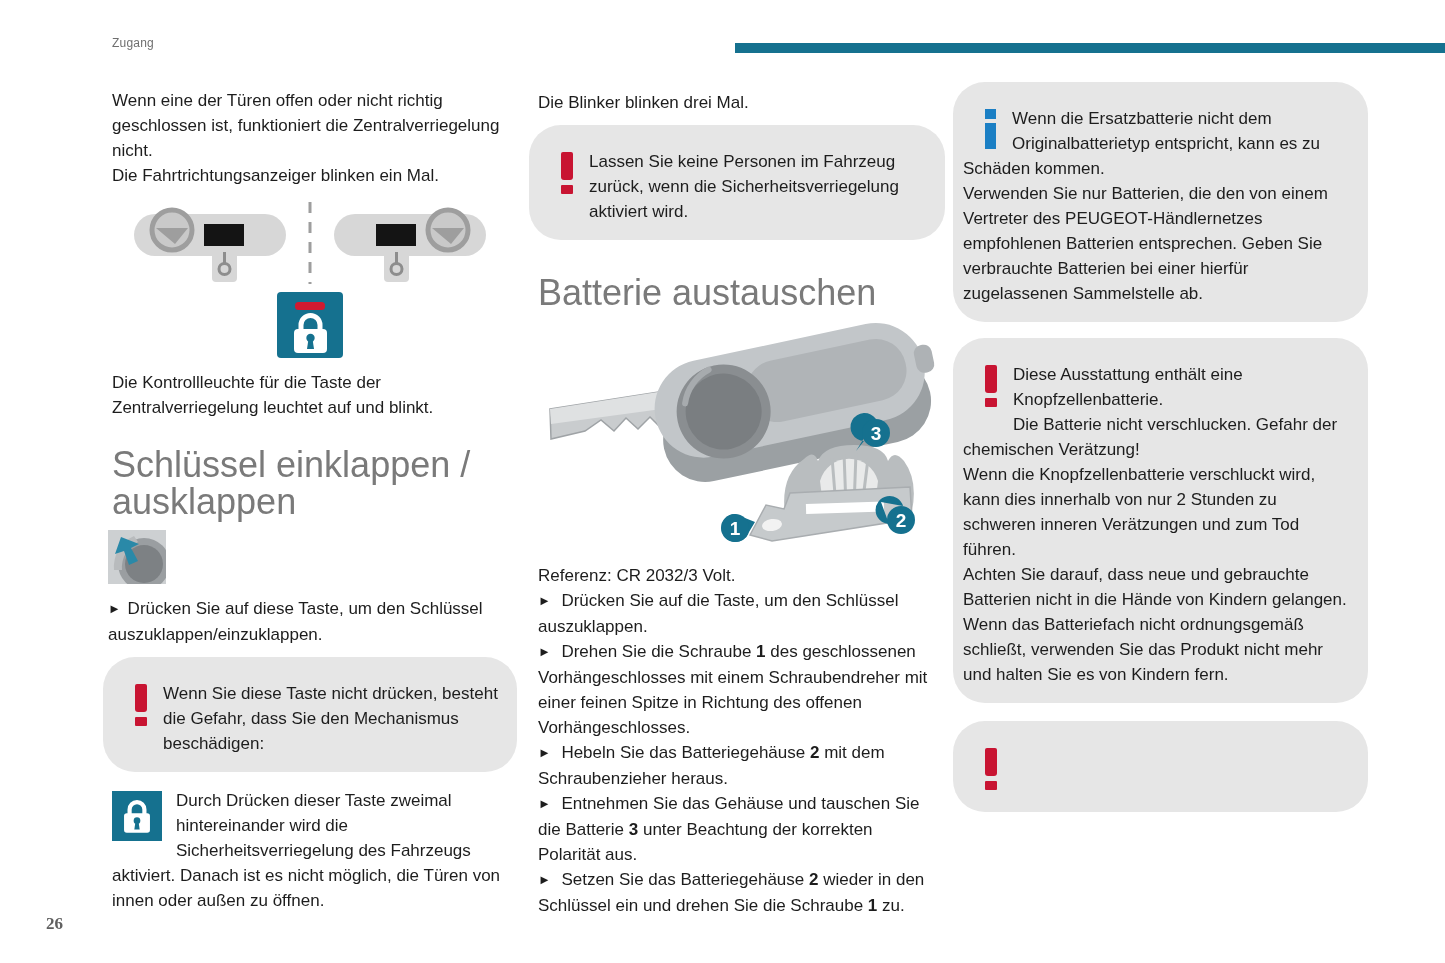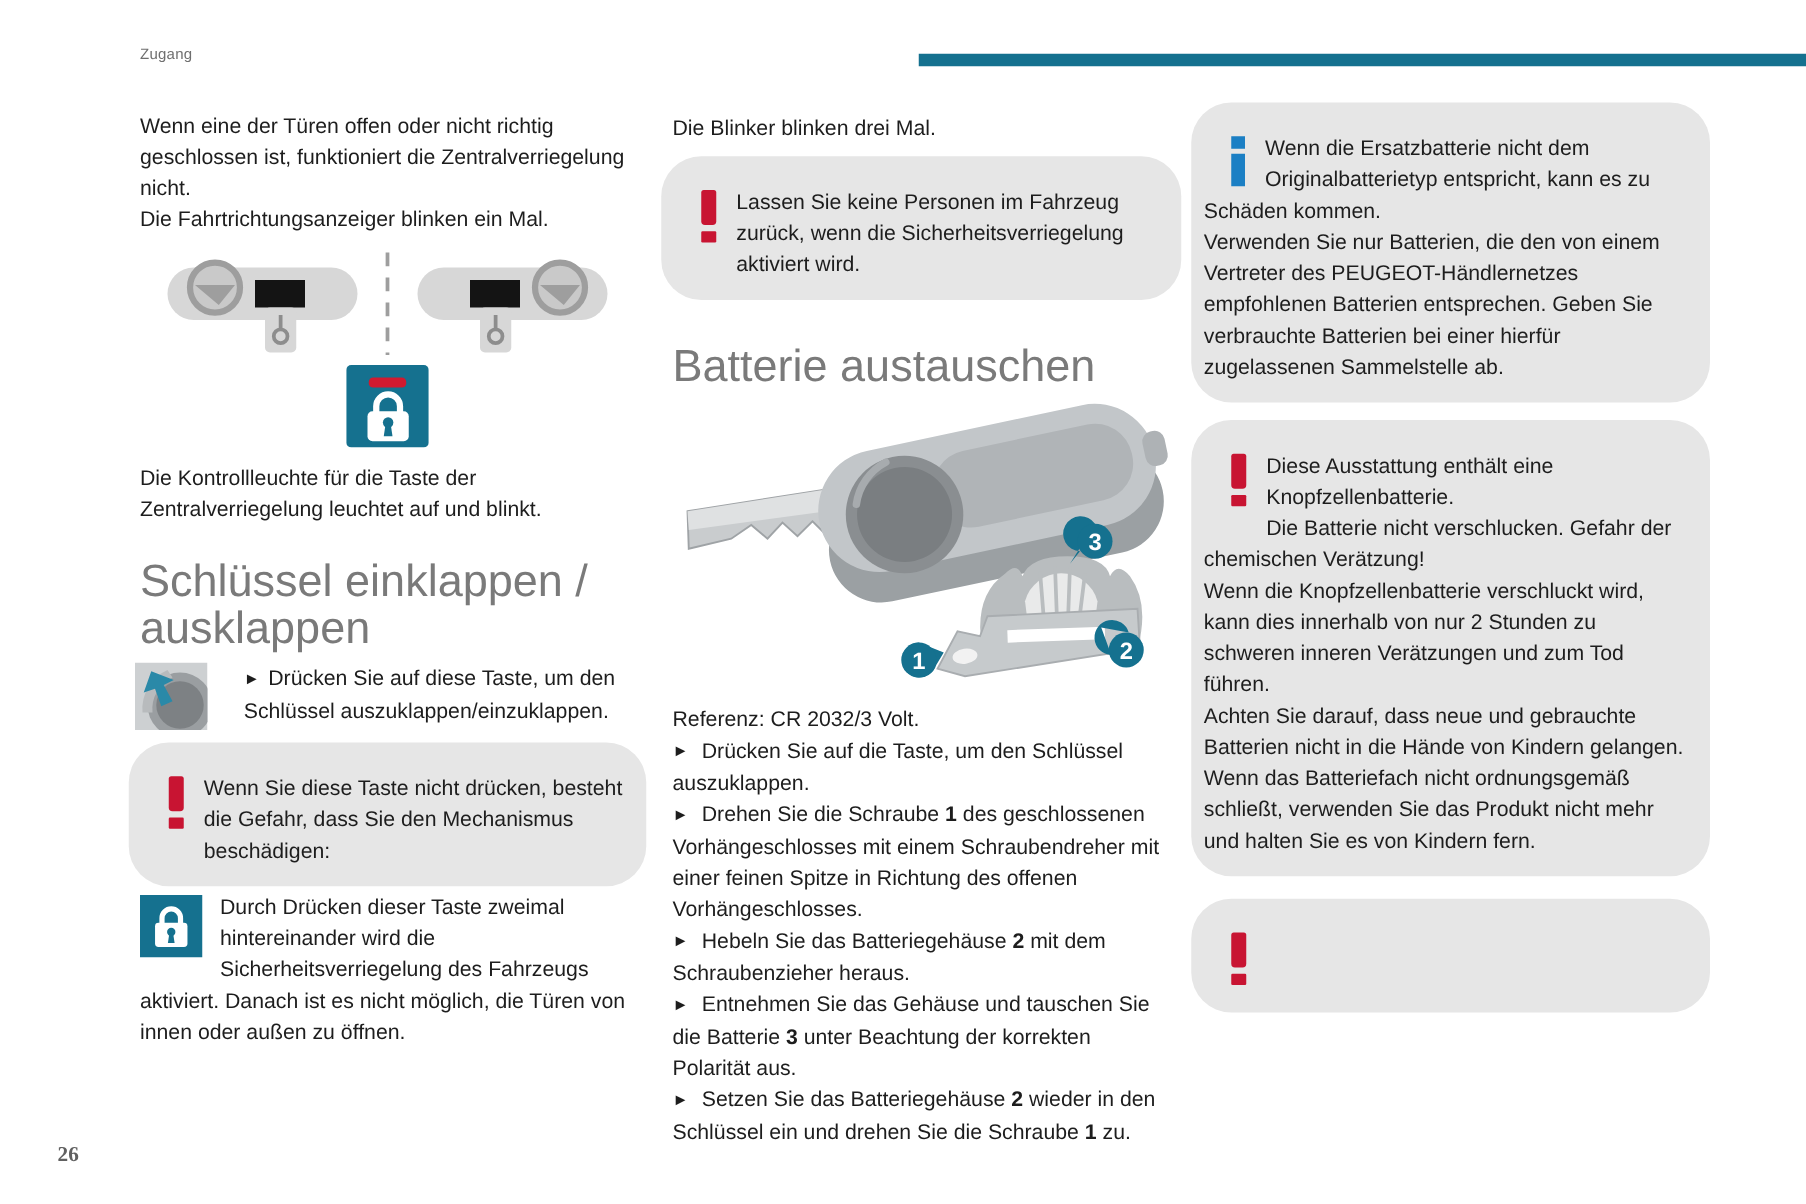--- a/index.html
+++ b/index.html
@@ -27,21 +27,21 @@
   .col3 { left:962px; top:82px;  width:397px; }
 
   .para { margin:0; }
   .h2 {
     font-size:36px; line-height:37px; font-weight:400; color:#7a7a7a;
     margin:26px 0 10px 0;
   }
 
   
   .box {
-    background:#e6e6e6; padding:24px 14px 16px 10px; margin:10px 0 4px -9px;
+    background:#e6e6e6; padding:24px 14px 16px 10px; margin:10px 0 16px -9px;
     width:calc(100% + 18px);
     border-radius:32px;
   }
   .box::after { content:""; display:block; clear:both; }
   .box .float-icon { float:left; margin:3px 16px 4px 22px; }
   .box-para { margin:0; }
 
   
   .excl { width:12px; height:44px; }
   .excl .bar { width:12px; height:28px; background:#c81432; border-radius:2px 2px 3px 3px; }
@@ -52,21 +52,21 @@
   .info-i .bar { width:11px; height:26px; background:#1b7fc4; }
 
   
   .bullet-glyph { font-size:13px; letter-spacing:2px; position:relative; top:-1px; }
 
   
   .car-figure { display:block; margin:12px auto 2px auto; }
   .lock-badge { display:block; margin:6px auto 12px auto; }
   .caption { margin-top:2px; }
 
-  .fold-item { display:flex; gap:29px; margin:4px 0 0 -4px; align-items:flex-start; }
+  .fold-item { display:flex; gap:12px; margin:4px 0 0 -4px; align-items:flex-start;flex-direction:column; }
   .fold-item .photo { flex:0 0 auto; }
   .fold-item .txt { flex:1; }
 
   .security-item { margin-top:4px; }
   .security-item .sec-icon { float:left; margin:3px 14px 2px 0; }
 
   .page-number {
     position:absolute; left:46px; top:914px;
     font-size:17px; font-weight:bold; color:#606060;font-family:Liberation Serif, serif;
   }

